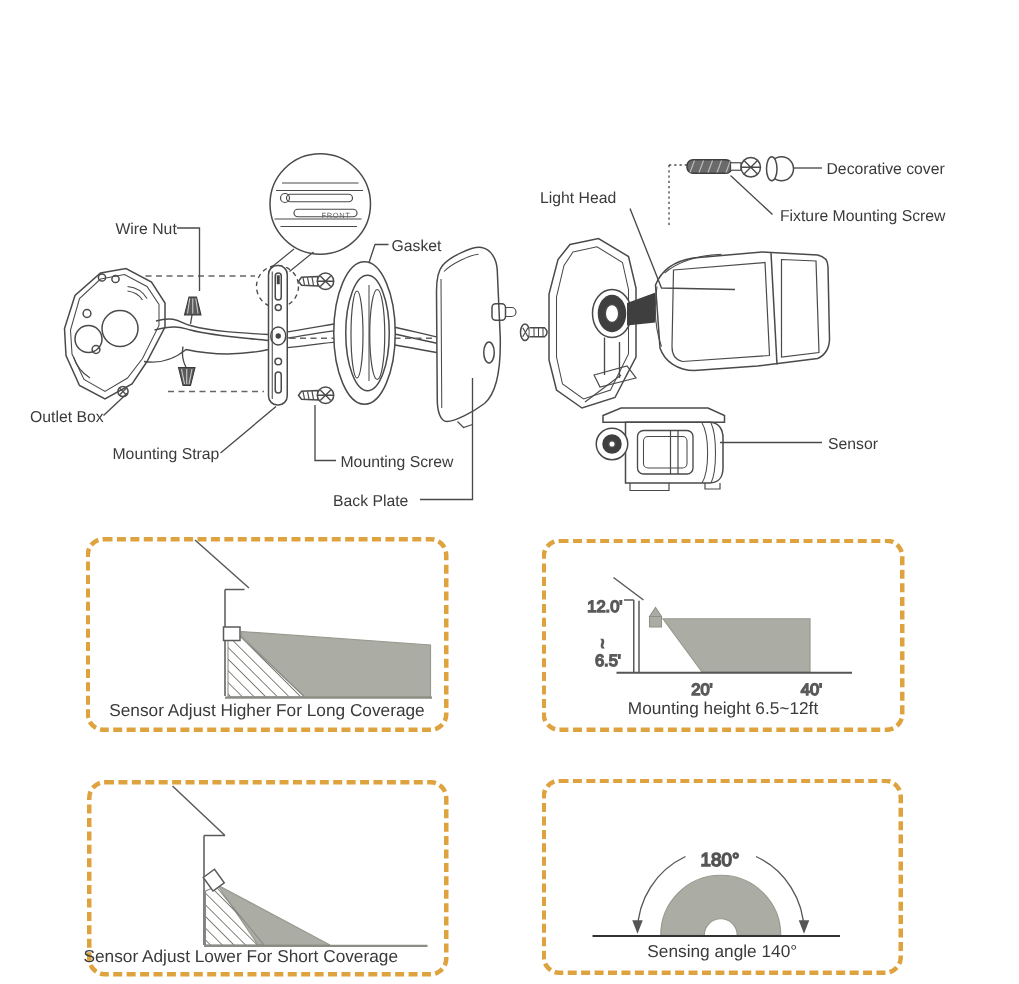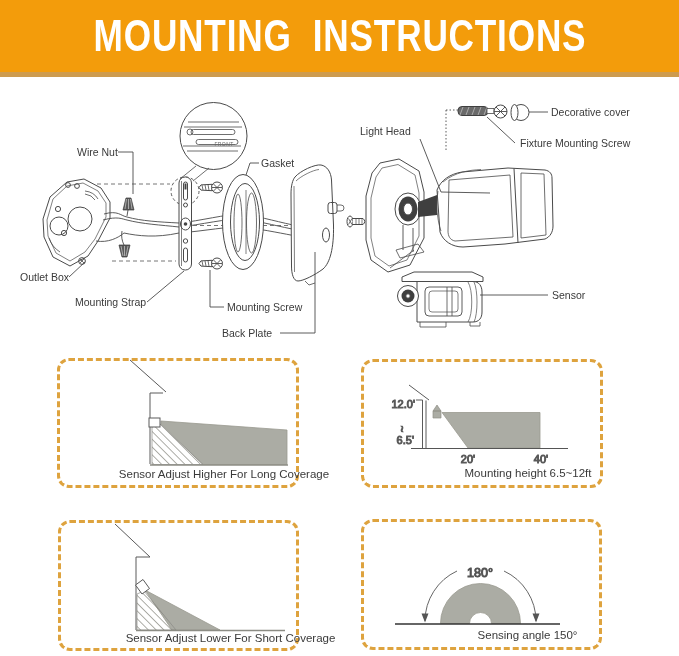--- a/index.html
+++ b/index.html
@@ -13,30 +13,27 @@
                 white-space:pre;transform:scaleX(0.8);transform-origin:center;}
   
   svg.art{position:absolute;left:0;top:0;width:679px;height:656px;}
   svg text{font-family:"Liberation Sans",sans-serif;fill:#3A3A3A;}
   .lbl{font-size:10.5px;}
   .tick{font-size:11px;}
   .deg{font-size:12.5px;}
   .front-txt{font-size:5px;fill:#666;letter-spacing:0.4px;}
   
   .panel{position:absolute;box-sizing:border-box;border:3px dashed #DEA33E;border-radius:12px;}
-  .caption{position:absolute;text-align:center;font-size:11.5px;color:#3A3A3A;padding-left:46px;}
+  .caption{position:absolute;text-align:center;font-size:11.5px;color:#3A3A3A;}
 </style>
 </head>
 <body>
 
 <div class="stage">
 
-  <div class="banner">
-    <div class="banner-title">MOUNTING  INSTRUCTIONS</div>
-  </div>
 
   <svg class="art" viewBox="0 0 679 656">
     <defs>
       <pattern id="hatch" width="5.5" height="5.5" patternUnits="userSpaceOnUse" patternTransform="rotate(-45)">
         <line x1="0" y1="0" x2="0" y2="5.5" stroke="#77776f" stroke-width="1.2"></line>
       </pattern>
       <g id="screwL" stroke="#4A4A4A" fill="#fff">
         <path d="M-5,-3.2 L-16,-2.6 L-18,0 L-16,2.6 L-5,3.2 Z"></path>
         <path d="M-15,-2.4 L-14,2.4 M-12,-2.6 L-11,2.6 M-9,-2.8 L-8,2.8" fill="none" stroke-width="0.8"></path>
         <circle cx="0" cy="0" r="5.5"></circle>
@@ -237,16 +234,16 @@
     </g>
   </svg>
 
   <div class="panel" style="left:57px;top:358px;width:242px;height:130px;"></div>
   <div class="panel" style="left:361px;top:359px;width:242px;height:129px;"></div>
   <div class="panel" style="left:58px;top:520px;width:241px;height:131px;"></div>
   <div class="panel" style="left:361px;top:519px;width:241px;height:131px;"></div>
 
   <div class="caption" style="left:57px;top:468px;width:242px;">Sensor Adjust Higher For Long Coverage</div>
   <div class="caption" style="left:361px;top:467px;width:242px;text-align:center;">Mounting height 6.5~12ft</div>
-  <div class="caption" style="left:64px;top:632px;width:241px;">Sensor Adjust Lower For Short Coverage</div>
-  <div class="caption" style="left:361px;top:629px;width:241px;">Sensing angle 150°</div>
+  <div class="caption" style="left:40px;top:632px;width:241px;">Sensor Adjust Lower For Short Coverage</div>
+  <div class="caption" style="left:361px;top:629px;width:241px;">Sensing angle 140°</div>
 
 </div>
 
 </body></html>

